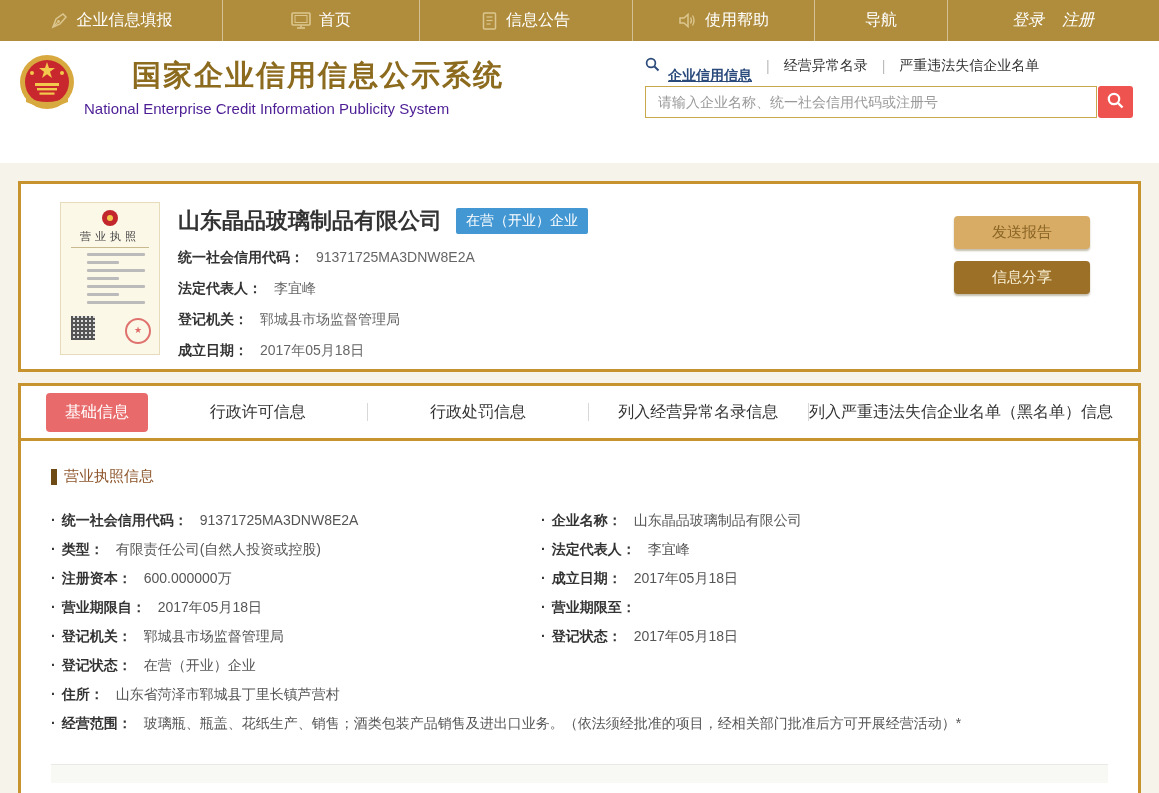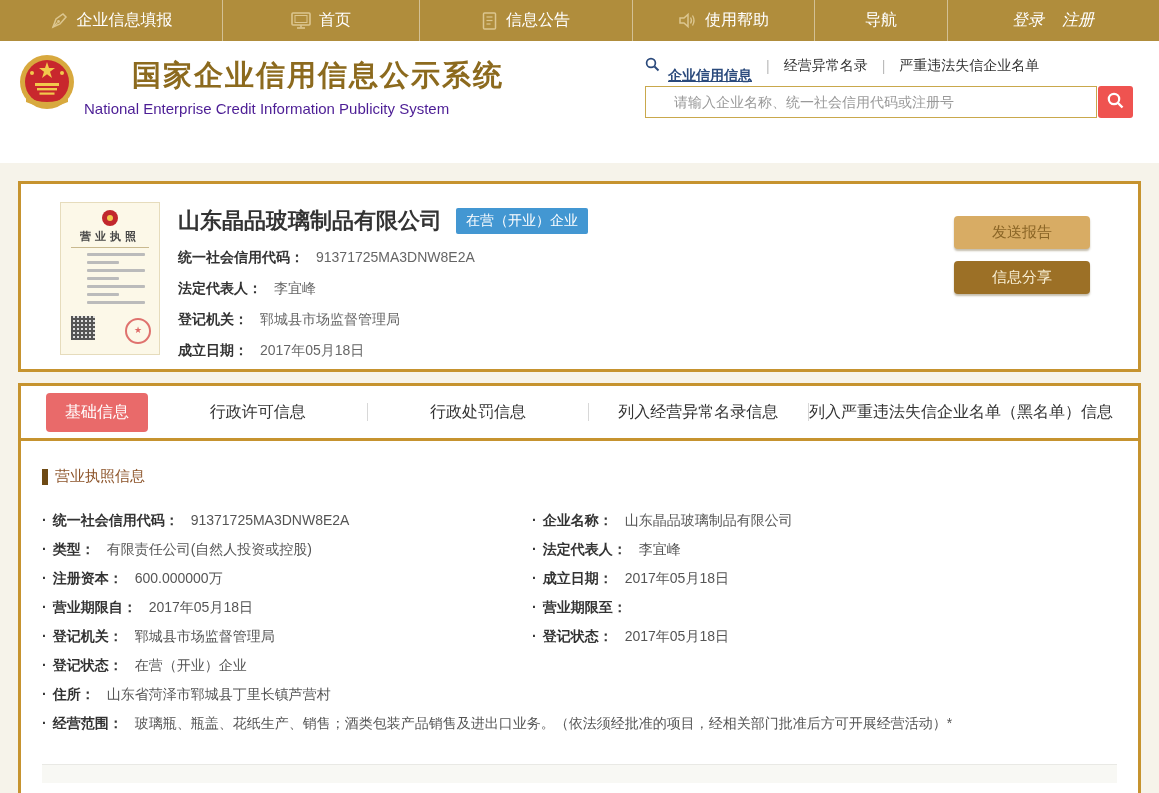--- a/index.html
+++ b/index.html
@@ -22,39 +22,39 @@
   .site-title { font-size:29px; font-weight:bold; color:#8C6A1E; letter-spacing:2px;margin-left:48px; }
   .site-subtitle { font-size:15px; color:#4c1d95; margin-top:4px; }
 
   .search-block { position:absolute; right:24px; top:14px; width:490px; }
   .search-tabs { display:flex; align-items:center; font-size:14px; height:22px; }
   .search-tabs .mag { margin-right:8px; }
   .stab { color:#333; cursor:pointer; white-space:nowrap; }
   .stab.active { color:#2B4A7C; text-decoration:underline; font-weight:bold;margin-top:20px; }
   .sdiv { color:#bbb; margin:0 14px; }
   .search-bar { display:flex; margin-top:9px; }
-  .search-input { width:452px; height:32px; border:1px solid #C9A84C; padding:0 28px;
+  .search-input { width:452px; height:32px; border:1px solid #C9A84C; padding:0 12px;
     font-size:14px; color:#333; outline:none; }
   .search-input::placeholder { color:#999; }
   .search-btn { width:35px; height:32px; background:#EF5350; border:none; border-radius:3px;
     margin-left:1px; cursor:pointer; display:flex; align-items:center; justify-content:center; }
 
   
   .main { height:630px; background:#F6F3EA; padding:18px 18px 0; }
   .card { background:#fff; border:3px solid #C6932F; position:relative; }
   .company-card { height:191px; }
 
   
   .license-thumb { position:absolute; left:39px; top:18px; width:100px; height:153px;
     background:#FCF8E8; border:1px solid #E6DCBC; text-align:center; overflow:hidden; }
   .lic-emblem { width:16px; height:16px; border-radius:50%; background:#C1272D;
     margin:7px auto 3px; position:relative; }
   .lic-emblem:after { content:""; position:absolute; left:5px; top:5px; width:6px; height:6px;
     background:#F2C94C; border-radius:50%; }
-  .lic-title { font-size:11px; font-weight:bold; color:#444; letter-spacing:4px; }
+  .lic-title { font-size:11px; font-weight:normal; color:#444; letter-spacing:4px; }
   .lic-rule { height:1px; background:#C9B98F; margin:3px 10px; }
   .lic-bar { height:3px; background:#BBB; margin:5px 14px 0 26px; border-radius:1px; }
   .lic-bar.s { margin-right:40px; }
   .lic-qr { position:absolute; left:10px; bottom:14px; width:24px; height:24px;
     background:
       repeating-linear-gradient(0deg,#555 0 2px,transparent 2px 4px),
       repeating-linear-gradient(90deg,#555 0 2px,#ddd 2px 4px); }
   .lic-seal { position:absolute; right:8px; bottom:10px; width:26px; height:26px;
     border:2px solid rgba(214,69,69,0.75); border-radius:50%; }
   .lic-seal:after { content:"★"; color:rgba(214,69,69,0.8); font-size:9px; position:absolute;
@@ -79,21 +79,21 @@
 
   
   .detail-card { margin-top:11px; height:440px; }
   .tabs-bar { display:flex; align-items:center; height:55px; border-bottom:3px solid #C6932F;
     padding:0 25px 0 25px; }
   .tab-active { background:#E96A6A; color:#fff; font-size:16px; padding:9px 19px;
     border-radius:4px; cursor:pointer; white-space:nowrap; }
   .tab { flex:1; text-align:center; font-size:16px; color:#333; cursor:pointer; white-space:nowrap; }
   .tab-div { width:1px; height:18px; background:#D8D8D8; }
 
-  .detail-content { padding:26px 21px 0; }
+  .detail-content { padding:26px 30px 0; }
   .section-title { font-size:15px; color:#8D552B; display:flex; align-items:center; }
   .section-title .bullet { display:inline-block; width:6px; height:16px; background:#6E4A14;
     margin-right:7px; }
   .detail-grid { display:flex; margin-top:20px; }
   .col-left { width:490px; }
   .col-right { flex:1; }
   .d-row { font-size:14px; line-height:29px; white-space:nowrap; }
   .d-row:before { content:"·"; color:#333; margin-right:6px; font-weight:bold; }
   .d-row .lbl { font-weight:bold; color:#333; }
   .d-row .val { color:#555; margin-left:12px; }

